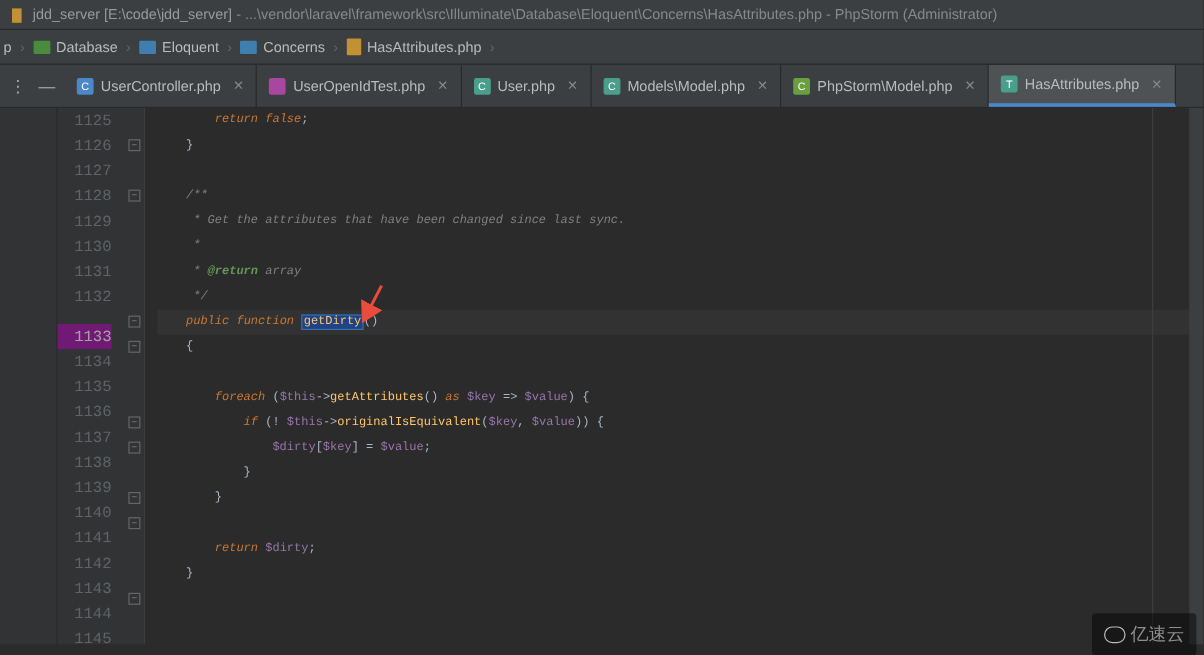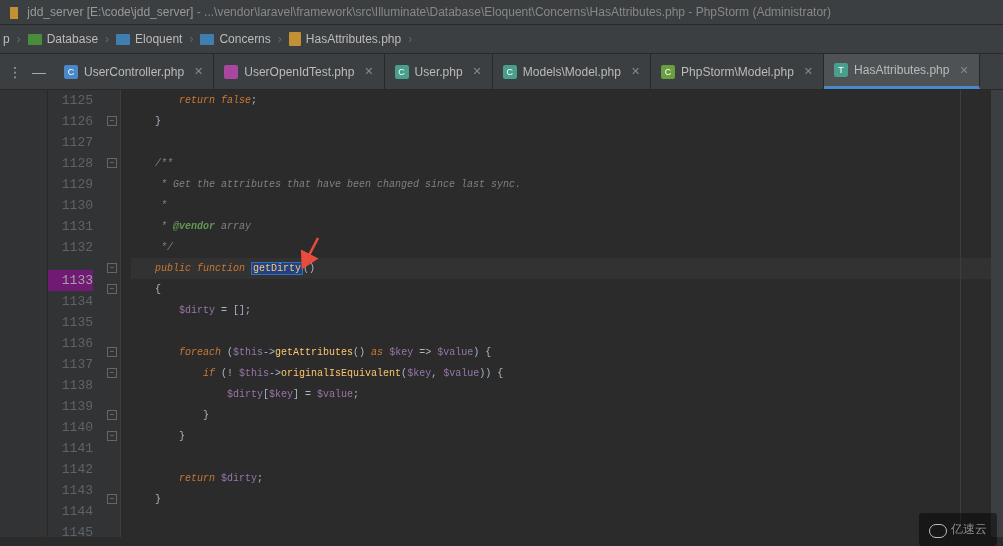--- a/index.html
+++ b/index.html
@@ -191,23 +191,23 @@
       top: 0;
       bottom: 0;
       width: 1px;
       background: #3d3d3d;
     }
     .watermark {
       position: absolute;
       right: 6px;
       bottom: 0px;
       color: #999;
-      font-size: 12px;
-      display: flex;
-      align-items: flex-end;
+      font-size: 15px;
+      display: flex;
+      align-items: center;
       gap: 4px;
       opacity: 0.9;
       background: rgba(0,0,0,0.5);
       padding: 8px 10px;
       border-radius: 3px;
     }
     .watermark-icon {
       width: 18px;
       height: 14px;
       border: 1.5px solid #ccc;
@@ -334,25 +334,24 @@
       <div class="fold-mark" style="top: 404px;">−</div>
     </div>
   <div class="code-area">
     <div class="right-margin"></div>
     <div class="code-line">        <span class="kw">return</span> <span class="kw">false</span><span>;</span></div>
     <div class="code-line">    }</div>
     <div class="code-line"></div>
     <div class="code-line comment">    /**</div>
     <div class="code-line comment">     * Get the attributes that have been changed since last sync.</div>
     <div class="code-line comment">     *</div>
-    <div class="code-line"><span class="comment">     * </span><span class="doc-tag">@vendor</span><span class="comment"> array</span></div>
+    <div class="code-line"><span class="comment">     * </span><span class="doc-tag">@return</span><span class="comment"> array</span></div>
     <div class="code-line comment">     */</div>
     <div class="code-line highlighted">    <span class="kw">public</span> <span class="kw">function</span> <span class="selected-method">getDirty</span><span class="paren">()</span></div>
     <div class="code-line">    {</div>
-    <div class="code-line">        <span class="var">$dirty</span><span> = </span><span>[]</span><span>;</span></div>
     <div class="code-line"></div>
     <div class="code-line">        <span class="kw">foreach</span><span> (</span><span class="var">$this</span><span>-&gt;</span><span class="func-call">getAttributes</span><span>()</span><span class="kw"> as </span><span class="var">$key</span><span> =&gt; </span><span class="var">$value</span><span>) {</span></div>
     <div class="code-line">            <span class="kw">if</span><span> (! </span><span class="var">$this</span><span>-&gt;</span><span class="func-call">originalIsEquivalent</span><span>(</span><span class="var">$key</span><span>, </span><span class="var">$value</span><span>))</span><span> {</span></div>
     <div class="code-line">                <span class="var">$dirty</span><span>[</span><span class="var">$key</span><span>]</span><span> = </span><span class="var">$value</span><span>;</span></div>
     <div class="code-line">            }</div>
     <div class="code-line">        }</div>
     <div class="code-line"></div>
     <div class="code-line">        <span class="kw">return</span><span class="var"> $dirty</span><span>;</span></div>
     <div class="code-line">    }</div>
     <div class="code-line"></div>

